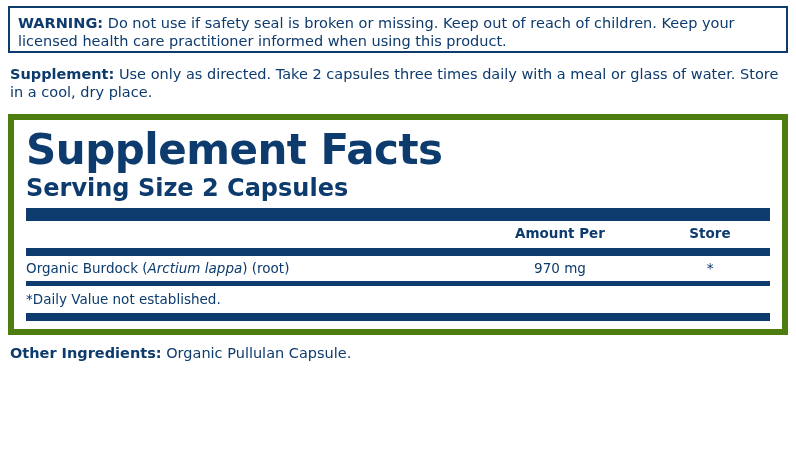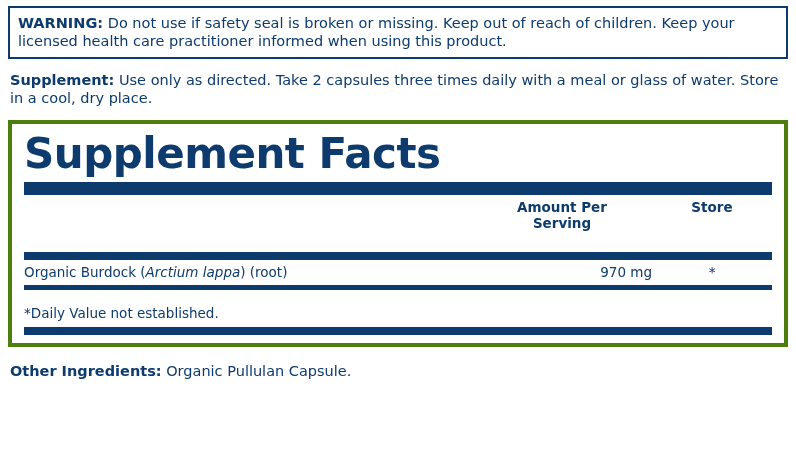--- a/index.html
+++ b/index.html
@@ -20,21 +20,21 @@
     height: 470px;
     box-sizing: border-box;
     padding: 0 8px;
   }
 
   
   .warning-box {
     border: 2px solid #0d3b6e;
     box-sizing: border-box;
     margin-top: 6px;
-    padding: 6px 8px 7px 8px;
+    padding: 6px 8px 1px 8px;
     line-height: 1.25;
   }
   .warning-text {
     font-size: 14.5px;
     color: #0d3b6e;
   }
   .warning-text b {
     font-weight: bold;
   }
 
@@ -43,21 +43,21 @@
     margin-top: 12px;
     font-size: 14.5px;
     line-height: 1.25;
     color: #0d3b6e;
     padding: 0 2px;
   }
   .directions b { font-weight: bold; }
 
   
   .facts-box {
-    border: 4px solid #4d7c0f;
+    border: 6px solid #4d7c0f;
     box-sizing: border-box;
     margin-top: 12px;
     padding: 6px 12px 8px 12px;
   }
   .facts-title {
     font-size: 42px;
     font-weight: bold;
     letter-spacing: -0.5px;
     line-height: 1.05;
     color: #0d3b6e;
@@ -80,21 +80,21 @@
     height: 8px;
   }
   .rule-thin {
     background: #0d3b6e;
     height: 5px;
   }
 
   .head-row {
     display: flex;
     align-items: flex-start;
-    padding: 4px 0 20px 0;
+    padding: 4px 0 6px 0;
   }
   .head-spacer { flex: 1 1 auto; }
   .head-cell {
     text-align: center;
     font-size: 13.5px;
     font-weight: bold;
     line-height: 1.25;
     color: #0d3b6e;
   }
   .head-amount { width: 180px; }
@@ -104,36 +104,36 @@
     display: flex;
     align-items: center;
     padding: 4px 0 5px 0;
     font-size: 13.5px;
     color: #0d3b6e;
   }
   .ing-name { flex: 1 1 auto; }
   .ing-name i { font-style: italic; }
   .ing-amount {
     width: 180px;
-    text-align: right;
+    text-align: center;
   }
   .ing-dv {
     width: 120px;
     text-align: center;
   }
 
   .footnote {
     font-size: 13.5px;
     color: #0d3b6e;
-    padding: 15px 0 6px 0;
+    padding: 5px 0 6px 0;
   }
 
   
   .other {
-    margin-top: 16px;
+    margin-top: 10px;
     font-size: 14.5px;
     color: #0d3b6e;
     padding: 0 2px;
   }
   .other b { font-weight: bold; }
 </style>
 </head>
 <body>
 
 <div class="page">
@@ -145,28 +145,28 @@
   </div>
 
   <div class="directions">
     <b>Supplement:</b><span> Use only as directed. Take 2 capsules three times daily with a meal or glass of water. Store in a cool, dry place.</span>
   </div>
 
   <div class="facts-box">
 
     <div class="facts-title">Supplement Facts</div>
 
+    <div class="serving-line">Serving Size 2 Capsules</div>
 
     <div class="rule-thick"></div>
 
     <div class="head-row">
       <div class="head-spacer"></div>
       <div class="head-cell head-amount">
         <div>Amount Per</div>
-        <div>Serving</div>
       </div>
       <div class="head-cell head-dv">
         <div>Store</div>
       </div>
     </div>
 
     <div class="rule-med"></div>
 
     <div class="ing-row">
       <div class="ing-name"><span>Organic Burdock (</span><i>Arctium lappa</i><span>) (root)</span></div>

